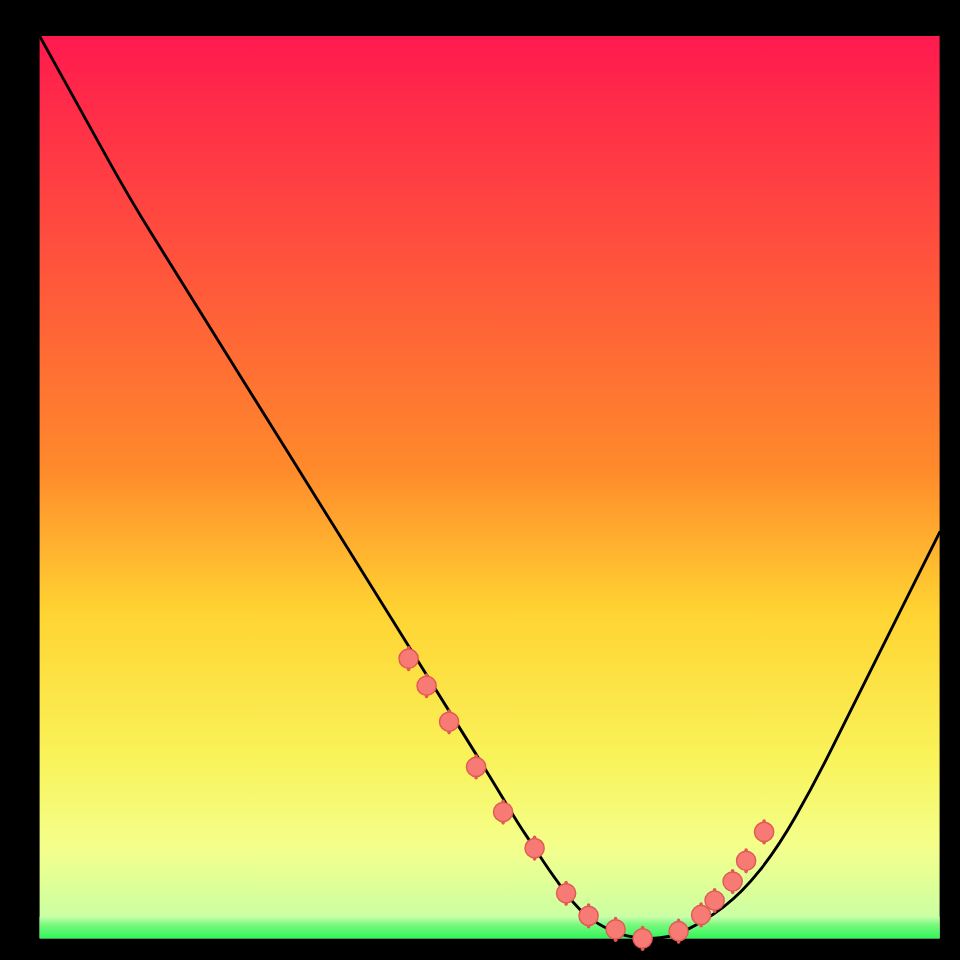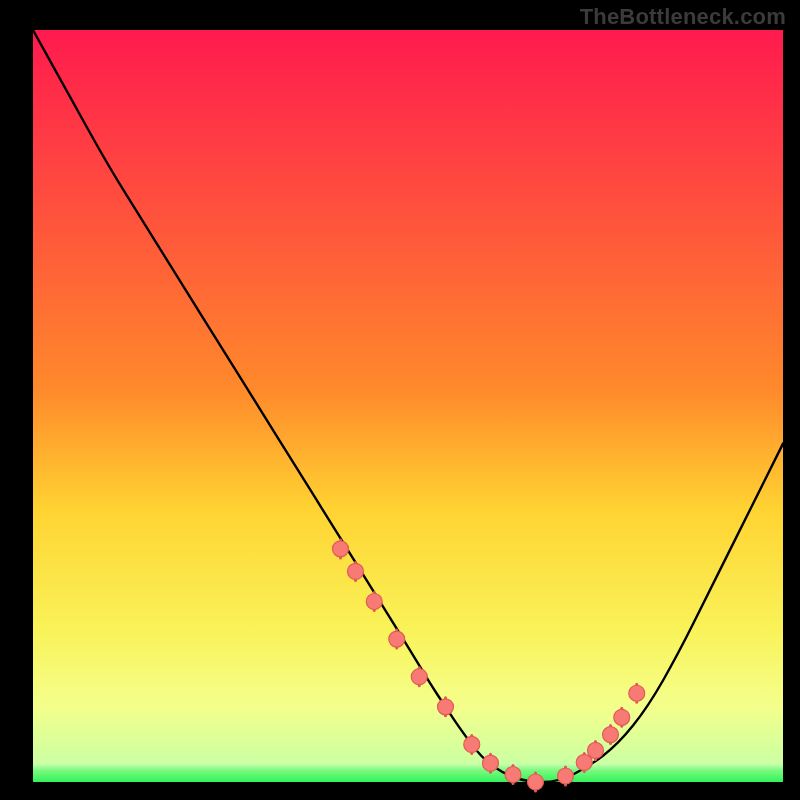--- a/index.html
+++ b/index.html
@@ -29,21 +29,20 @@
   svg.plot {
     position: absolute;
     left: 0;
     top: 0;
   }
 </style>
 </head>
 <body>
 
 <div class="stage">
-  <div class="watermark">TheBottleneck.com</div>
   <svg class="plot" width="800" height="800">
       <defs>
         <linearGradient id="heat" x1="0" y1="0" x2="0" y2="1">
           <stop offset="0%" stop-color="#ff1a4e"></stop>
           <stop offset="28%" stop-color="#ff5a3a"></stop>
           <stop offset="48%" stop-color="#ff8a2b"></stop>
           <stop offset="64%" stop-color="#ffd432"></stop>
           <stop offset="80%" stop-color="#f9f35a"></stop>
           <stop offset="90%" stop-color="#f4ff8c"></stop>
           <stop offset="95%" stop-color="#d9ff9a"></stop>

